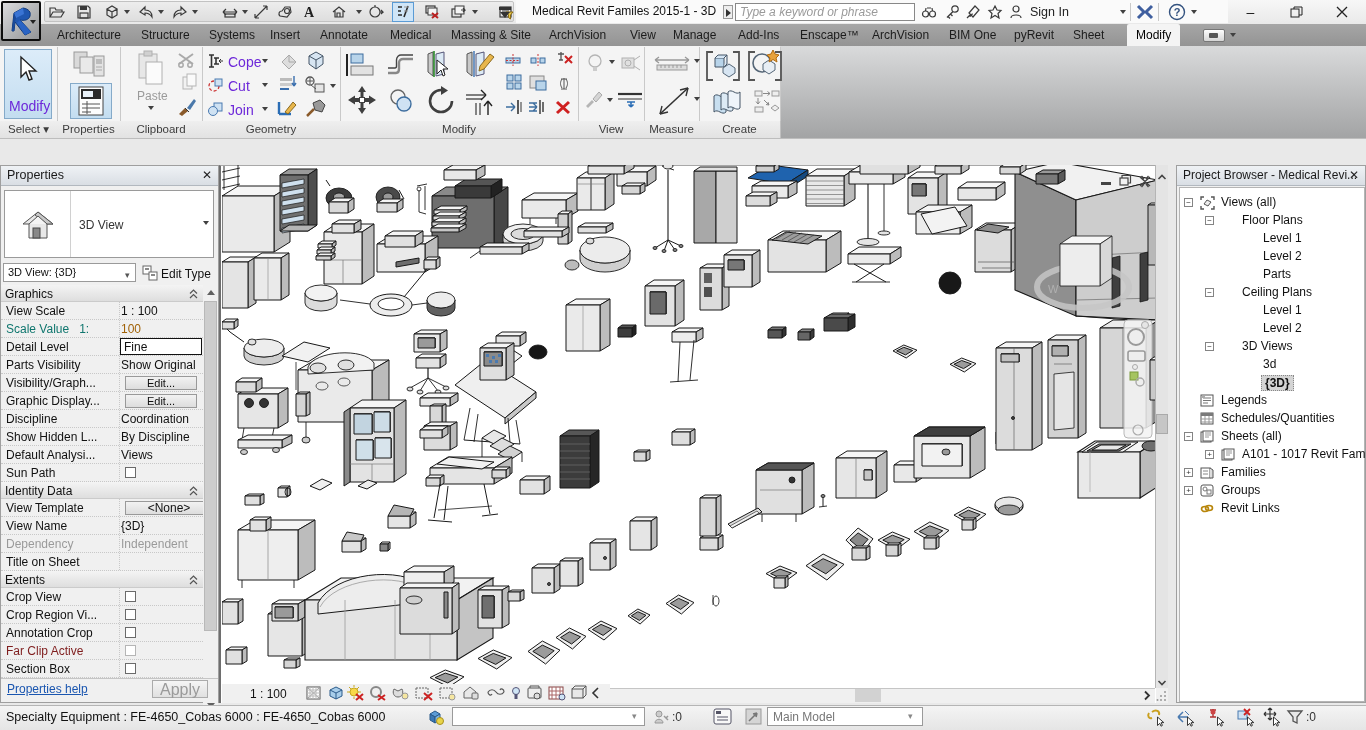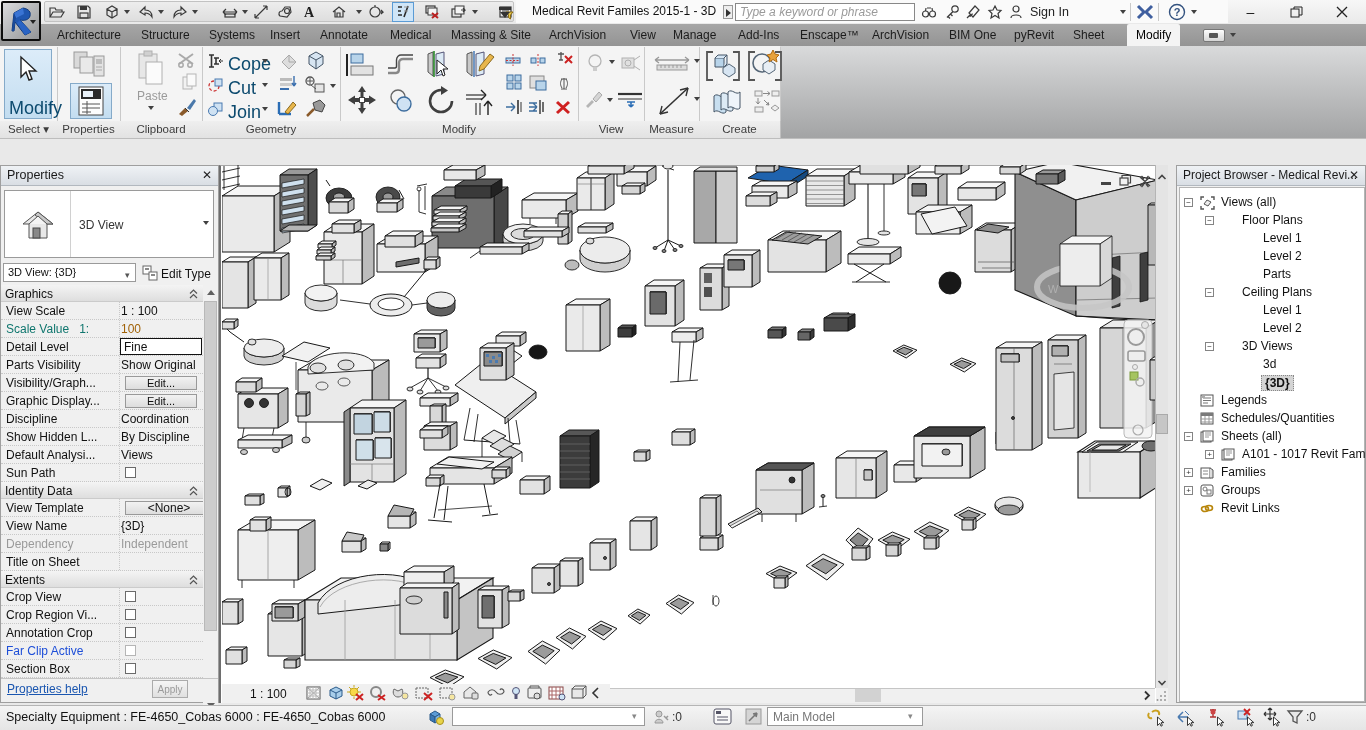--- a/index.html
+++ b/index.html
@@ -19,21 +19,21 @@
 #tabactive{background:#f4f4f4;color:#000;border-radius:2px 2px 0 0;padding:0 9px}
 
 #ribbon{left:0;top:46px;width:1366px;height:93px;background:linear-gradient(#d9dadb,#a2a3a4)}
 #ribbonpanels{left:0;top:46px;width:780px;height:93px;background:#f4f4f4}
 .plabel{top:121px;height:17px;line-height:16px;text-align:center;color:#3c3c3c;font-size:11.5px;
  background:linear-gradient(#efefef,#e2e2e2)}
 .psep{top:47px;width:1px;height:90px;background:#c9c9c9}
 .plsep{top:121px;width:1px;height:17px;background:#c0c0c0}
 #ribbonbottom{left:0;top:138px;width:1366px;height:1px;background:#bdbdbd}
 .bigbtn{border:1px solid #85aac9;background:linear-gradient(#dcecf9,#c3ddf0)}
-.rtext{font-size:18px;color:#0c4a6e}
+.rtext{font-size:14px;color:#6d28d9}
 .gtext{font-size:12px;color:#9a9a9a}
 .dd{width:0;height:0;border-left:3px solid transparent;border-right:3px solid transparent;border-top:4px solid #404040}
 
 .palette{background:#f0f0f0;border:1px solid #9f9f9f}
 .ptitle{left:0;top:0;width:100%;height:20px;background:linear-gradient(#eff2f5,#d9dee4);
  border-bottom:1px solid #b2b8bf;font-size:12.5px;color:#1a1a1a;padding:2px 6px}
 .px{position:absolute;right:6px;top:2px;font-size:12px;color:#222}
 #props{left:0;top:165px;width:219px;height:538px}
 #browser{left:1176px;top:165px;width:190px;height:538px}
 .row{position:absolute;left:0;width:202px;height:18px;border-bottom:1px dotted #c8c8c8;font-size:12px}
@@ -579,36 +579,36 @@
         <span class="rlab">Crop Region Vi...</span>
         <span class="rsep"></span>
         <span class="cb"></span>
       </div>
       <div class="row" style="top:458px">
         <span class="rlab">Annotation Crop</span>
         <span class="rsep"></span>
         <span class="cb"></span>
       </div>
       <div class="row" style="top:476px">
-        <span class="rlab" style="color:#1d4ed8">Far Clip Active</span>
+        <span class="rlab" style="color:#7f1d1d">Far Clip Active</span>
         <span class="rsep"></span>
         <span class="cb" style="border-color:#b5b5b5"></span>
       </div>
       <div class="row" style="top:494px">
         <span class="rlab">Section Box</span>
         <span class="rsep"></span>
         <span class="cb"></span>
       </div>
       <div class="abs sbtrack" style="left:202px;top:119px;width:15px;height:430px"></div>
       <div class="abs tri-up" style="left:206px;top:124px"></div>
       <div class="abs tri-down" style="left:206px;top:537px"></div>
       <div class="abs sbthumb" style="left:203px;top:135px;width:13px;height:330px"></div>
       <div class="abs" style="left:0px;top:512px;width:217px;height:24px;background:#f0f0f0;border-top:1px solid #c5c5c5"></div>
       <div class="abs" style="left:6px;top:516px;color:#1a56b0;text-decoration:underline;font-size:12px">Properties help</div>
-      <div class="abs" style="left:151px;top:514px;width:36px;height:18px;background:linear-gradient(#f5f5f5,#e0e0e0);border:1px solid #ababab;text-align:center;line-height:17px;color:#9a9a9a;font-size:10px">Apply</div>
+      <div class="abs" style="left:151px;top:514px;width:56px;height:18px;background:linear-gradient(#f5f5f5,#e0e0e0);border:1px solid #ababab;text-align:center;line-height:17px;color:#9a9a9a;font-size:16px">Apply</div>
     </div>
   </div>
 <div id="browser" class="abs palette" style="left:1176px;top:165px;width:190px;height:538px">
     <div style="position:relative;width:100%;height:100%">
       <div class="ptitle abs" style="font-size:12px">Project Browser - Medical Revi...<span class="px">✕</span></div>
       <div class="abs" style="left:2px;top:21px;width:186px;height:515px;background:#fff;border:1px solid #b5b5b5"></div>
       <div class="texp" style="left:7px;top:32px">−</div>
       <div class="abs" style="left:23px;top:30px"><svg width="15" height="14" viewBox="0 0 15 14">
           <path d="M1 4 V1 H4 M11 1 H14 V4 M14 10 V13 H11 M4 13 H1 V10" fill="none" stroke="#555" stroke-width="1.4"></path>
           <path d="M4 8 L7 4 L11 6 L8 10 Z" fill="#eee" stroke="#555"></path>

